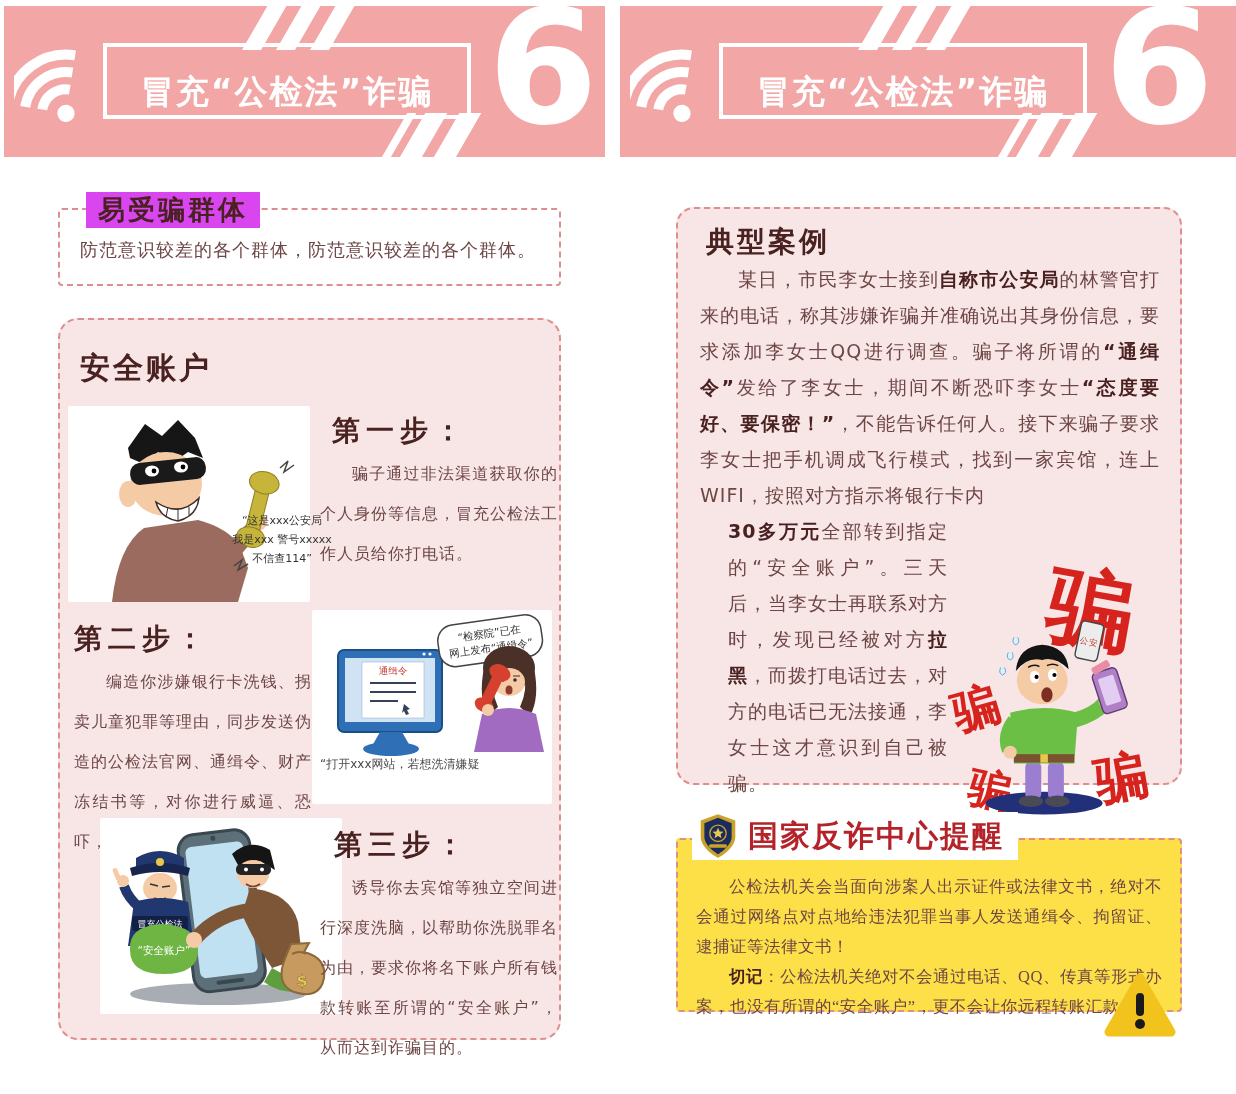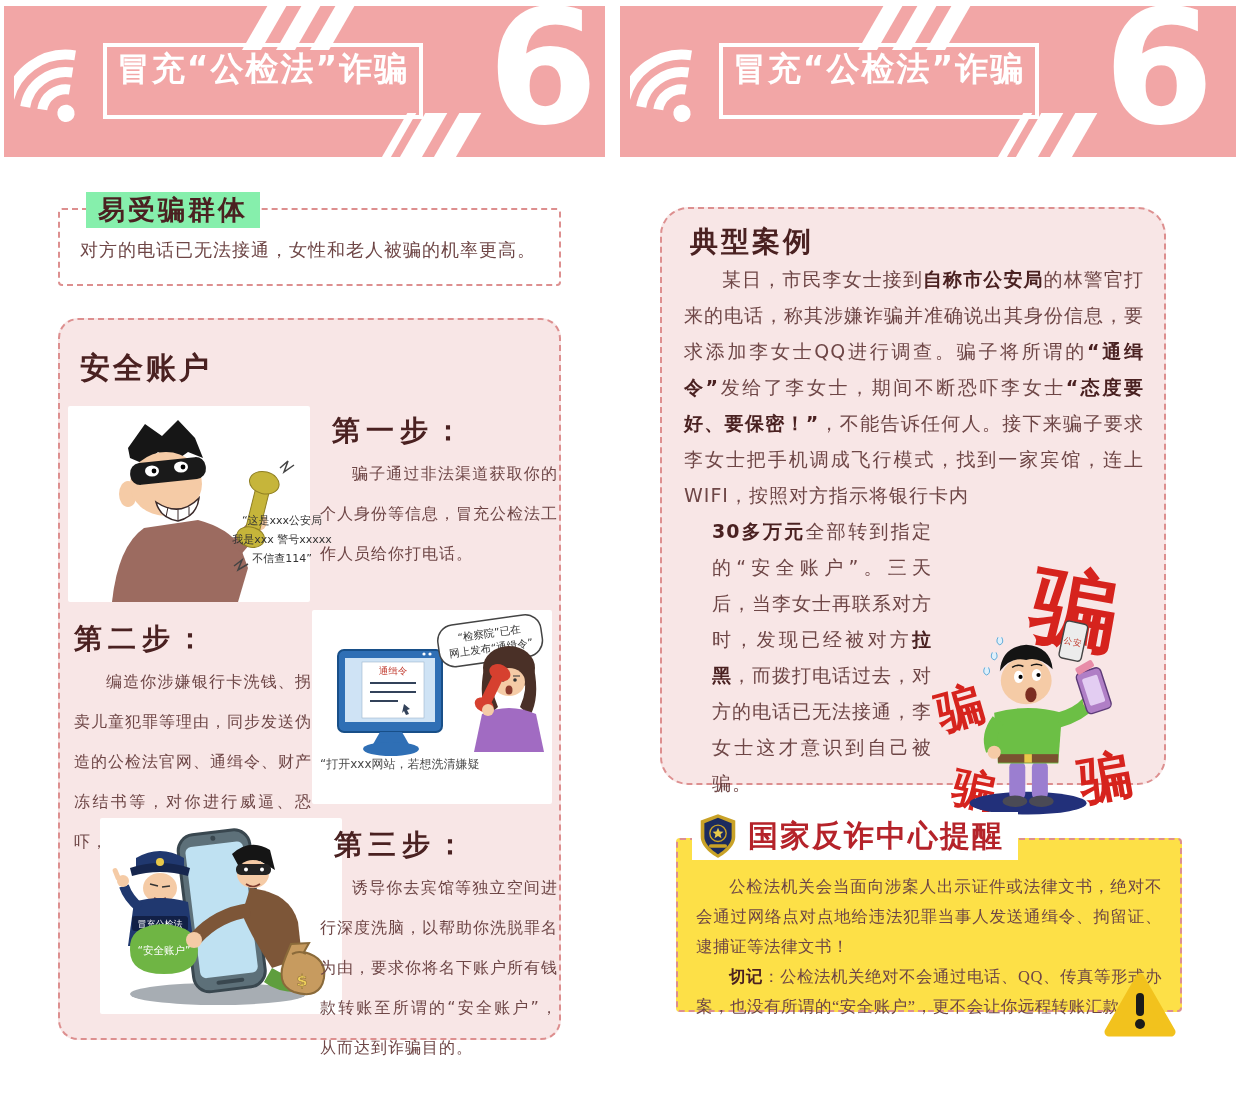--- a/index.html
+++ b/index.html
@@ -16,37 +16,37 @@
     font-family:"DejaVu Sans","Liberation Sans",sans-serif;}
   body{position:relative;overflow:hidden;}
   .page{position:absolute;top:0;width:618px;height:1094px;}
   #page-left{left:0;}
   #page-right{left:618px;}
 
   
   .banner{position:absolute;top:6px;height:151px;background:var(--pink);overflow:hidden;}
   #page-left .banner{left:4px;width:601px;}
   #page-right .banner{left:2px;width:616px;}
-  .title-frame{position:absolute;left:99px;top:37px;width:320px;height:76px;
-    border:4px solid #fff;display:flex;align-items:flex-start;justify-content:center;}
+  .title-frame{position:absolute;left:99px;top:37px;width:368px;height:76px;
+    border:4px solid #fff;display:flex;align-items:flex-end;justify-content:center;}
   .banner-title{color:#fff;font-size:33px;font-weight:bold;letter-spacing:2px;white-space:nowrap;}
   .banner-number{position:absolute;left:484px;top:-24px;color:#fff;font-size:158px;
     font-weight:bold;line-height:1.1;font-family:"DejaVu Sans",sans-serif;}
   .stripe{position:absolute;background:#fff;transform:skewX(-30deg);}
   .stripe.top{top:-8px;height:52px;width:19px;}
   .stripe.bottom{top:107px;height:60px;}
   .wifi{position:absolute;left:10px;top:10px;}
 
   
   .dashed-box{position:absolute;border:2px dashed var(--dash);}
   .section-heading{font-weight:bold;color:var(--ink);letter-spacing:3px;white-space:nowrap;}
 
   
   .vuln-box{left:58px;top:208px;width:503px;height:78px;background:#fff;border-radius:4px;}
-  .vuln-title{position:absolute;left:26px;top:-18px;background:#86efac;padding:0 12px;font-size:27px;}
+  .vuln-title{position:absolute;left:26px;top:-18px;background:#d946ef;padding:0 12px;font-size:27px;}
   .vuln-body{position:absolute;left:20px;top:28px;right:16px;color:var(--body);
     font-size:18px;letter-spacing:1px;}
 
   
   .methods-box{left:58px;top:318px;width:503px;height:722px;background:var(--boxpink);border-radius:20px;}
   .methods-title{position:absolute;left:20px;top:28px;font-size:30px;}
   .step-label{position:absolute;font-size:28px;font-weight:bold;color:var(--ink);letter-spacing:6px;white-space:nowrap;}
   .step-body{position:absolute;color:var(--body);font-size:16px;line-height:40px;
     letter-spacing:1px;text-align:justify;text-indent:2em;}
   .illus-card{position:absolute;background:#fff;border-radius:2px;}
@@ -54,21 +54,21 @@
   #label1{left:272px;top:92px;}
   #body1{left:260px;top:134px;width:238px;}
   #label2{left:14px;top:300px;}
   #body2{left:14px;top:342px;width:238px;}
   #card2{left:252px;top:290px;width:240px;height:194px;}
   #card3{left:8px;top:498px;width:242px;height:196px;margin-left:32px;}
   #label3{left:274px;top:506px;}
   #body3{left:260px;top:548px;width:238px;}
 
   
-  .case-box{left:42px;top:207px;width:506px;height:578px;background:var(--boxpink);border-radius:28px;}
+  .case-box{left:58px;top:207px;width:506px;height:578px;background:var(--boxpink);border-radius:18px;}
   .case-title{position:absolute;left:28px;top:14px;font-size:28px;}
   .case-body{position:absolute;left:22px;top:52px;right:20px;bottom:10px;
     color:var(--body);font-size:19px;line-height:36px;letter-spacing:1px;text-align:justify;}
   .case-para{text-indent:2em;}
   .case-row{display:flex;align-items:flex-start;margin-left:28px;}
   .case-col{width:252px;}
   .case-illus{flex:1;display:flex;justify-content:flex-end;margin-top:12px;}
   .run-b{font-weight:bold;color:var(--ink);}
 
   
@@ -105,21 +105,21 @@
     <div class="stripe bottom" style="left:404px;width:22px"></div>
     <div class="stripe bottom" style="left:438px;width:22px"></div>
     <div class="title-frame">
       <span class="banner-title">冒充“公检法”诈骗</span>
     </div>
     <div class="banner-number">6</div>
   </div>
 
   <div class="dashed-box vuln-box">
     <div class="section-heading vuln-title">易受骗群体</div>
-    <div class="vuln-body">对方的电话已无法接通，女性和老人被骗的机率更高。</div>
+    <div class="vuln-body">防范意识较差的各个群体，防范意识较差的各个群体。</div>
   </div>
 
   <div class="dashed-box methods-box">
     <div class="section-heading methods-title">安全账户</div>
 
     <div class="illus-card" id="card1">
       <svg width="242" height="196" viewBox="0 0 242 196">
         <path d="M28,42 L45,18 L62,30 L78,14 L95,32 L103,52 L88,46 L74,56 L58,46 L44,58 L30,52 Z" fill="#161616"></path>
         <ellipse cx="28" cy="88" rx="9" ry="13" fill="#f5cba6"></ellipse>
         <ellipse cx="66" cy="78" rx="36" ry="32" fill="#f5cba6"></ellipse>

